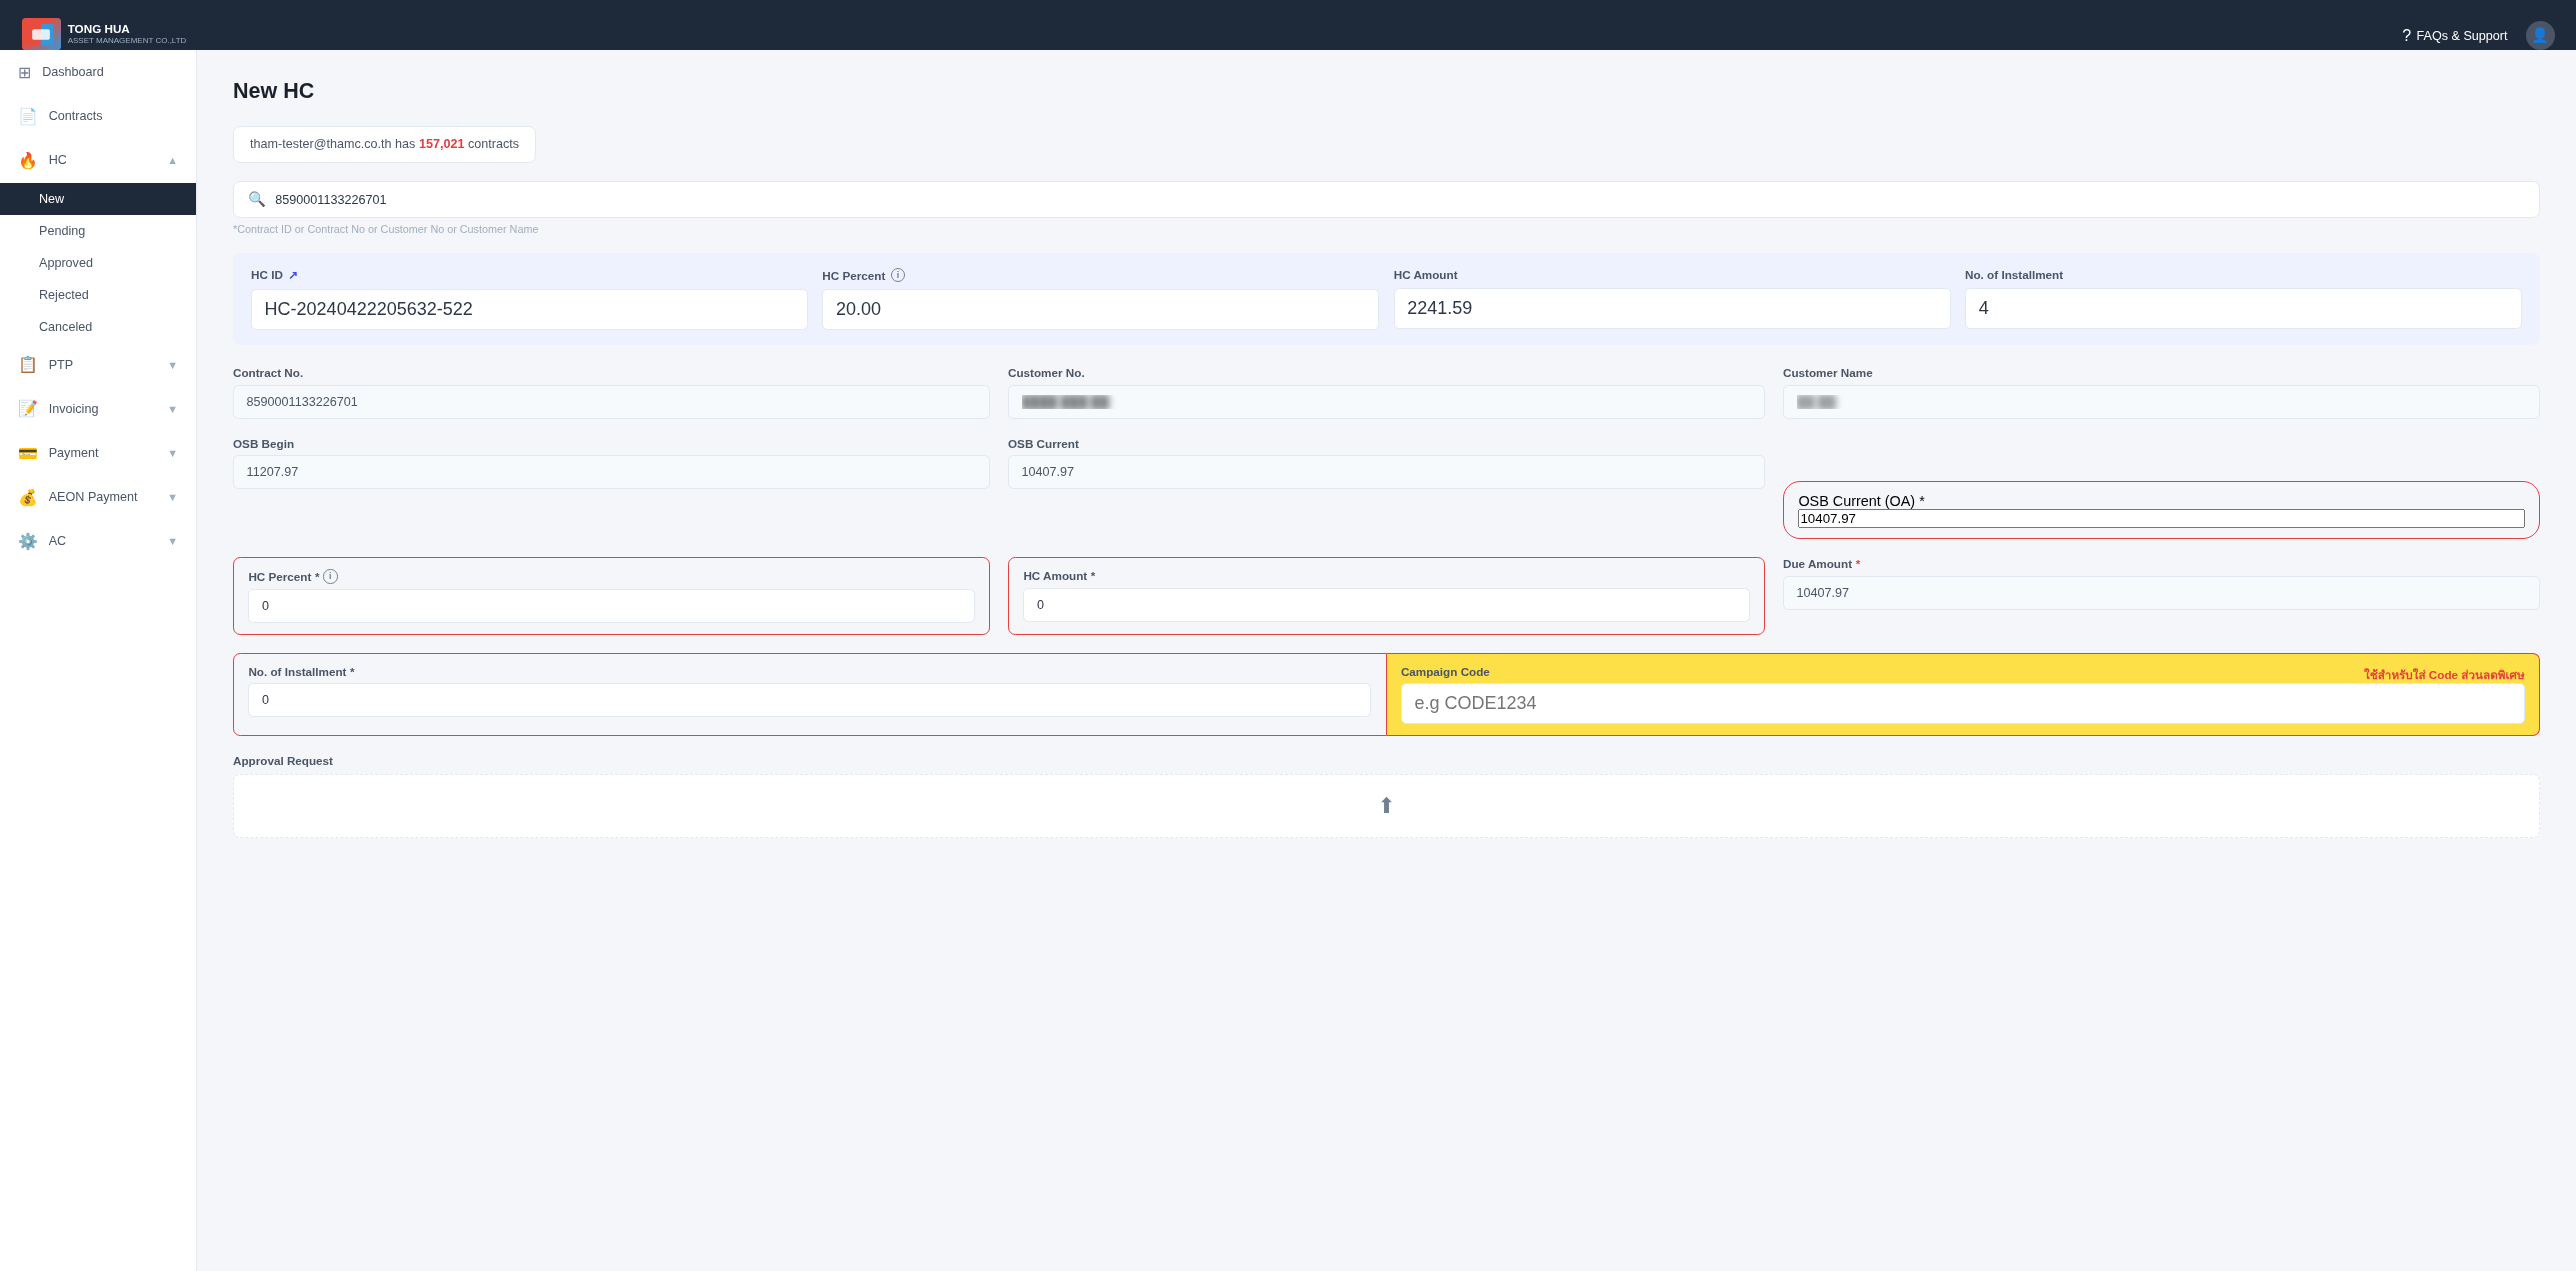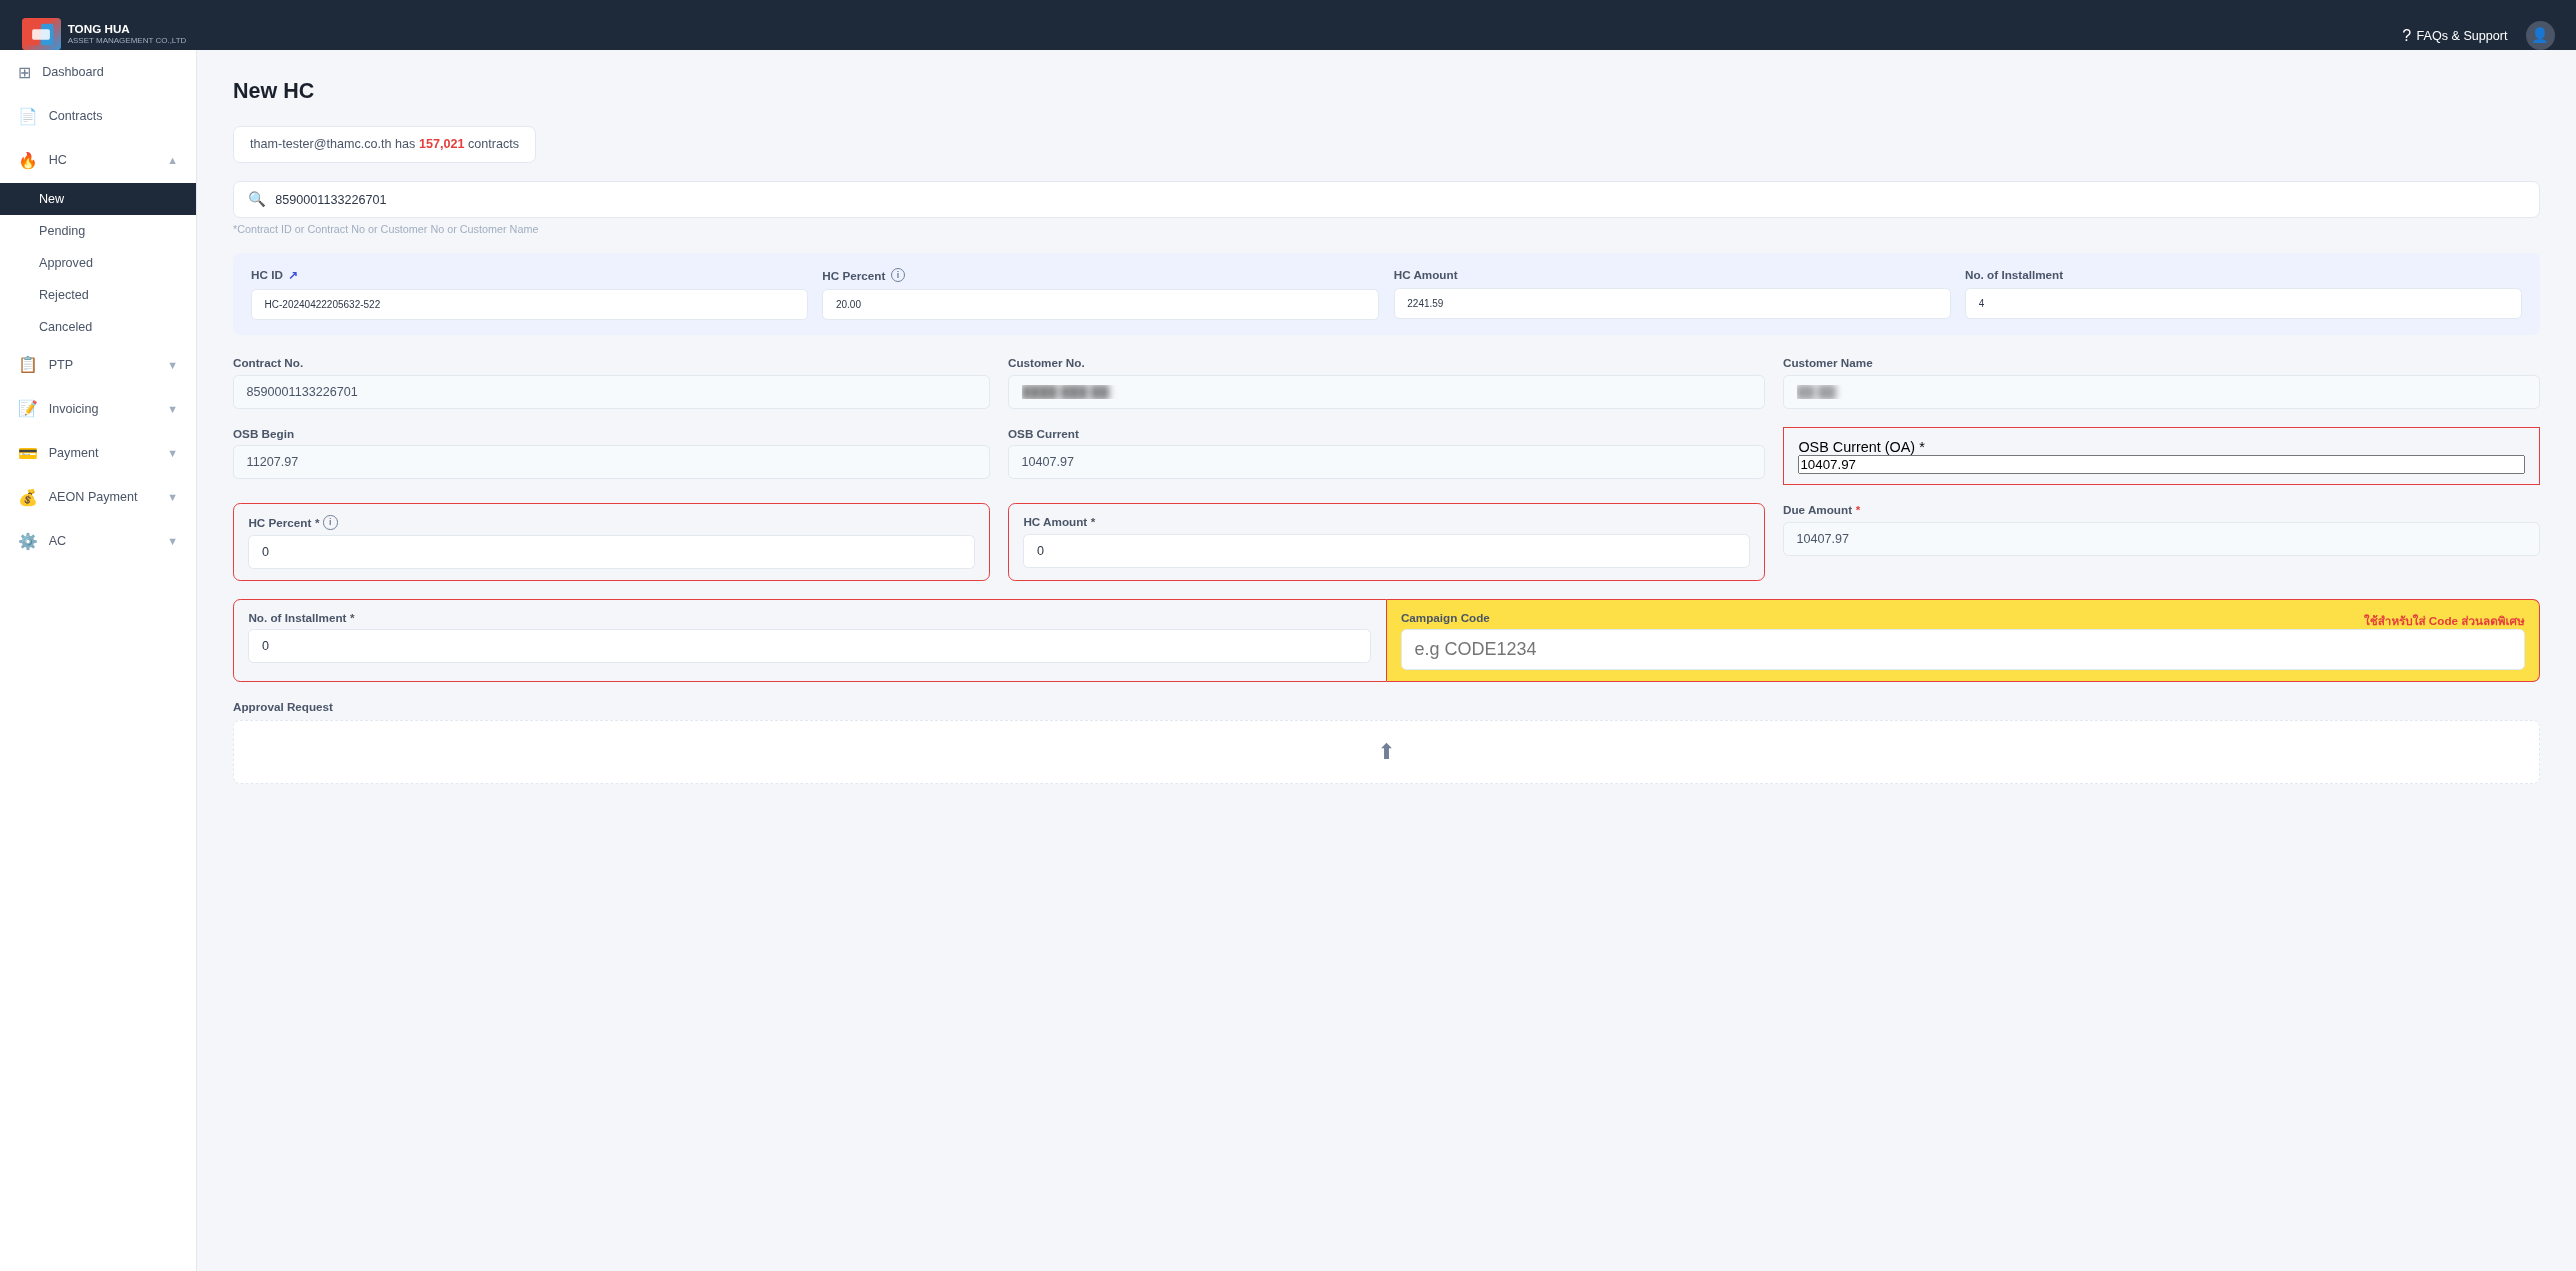--- a/index.html
+++ b/index.html
@@ -170,21 +170,21 @@
       align-items: center;
       gap: 5.4px;
       margin-bottom: 7.2px;
       font-weight: 700;
     }
     .hc-col .hc-value {
       background: white;
       border: 0.9px solid #e2e8f0;
       border-radius: 5.4px;
       padding: 9px 12.6px;
-      font-size: 10px;
+      font-size: 18px;
       color: #2d3748;
     }
 
     
     .form-section {
       display: grid;
       grid-template-columns: 1fr 1fr 1fr;
       gap: 18px;
       margin-bottom: 18px;
     }
@@ -241,22 +241,23 @@
     .form-row-2 {
       display: grid;
       grid-template-columns: 1fr 1fr 1fr;
       gap: 18px;
       margin-bottom: 18px;
     }
 
     
     .osb-oa-wrapper {
       border: 1.8px solid #e53e3e;
-      border-radius: 0;
+      border-radius: 17px;
       padding: 10.8px 14.4px;
+      margin-top: 44px;
     }
 
     
     .approval-section {
       margin-bottom: 18px;
     }
     .approval-section label {
       font-size: 11.7px;
       color: #4a5568;
       font-weight: 600;

